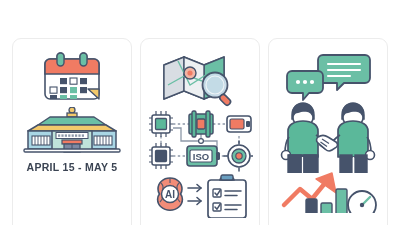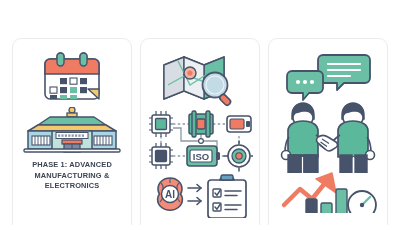--- a/index.html
+++ b/index.html
@@ -120,22 +120,22 @@
           </g>
 
           <rect x="42" y="33" width="20" height="4" fill="#F07B63" stroke="#46536B" stroke-width="1.2"></rect>
           <rect x="44" y="37" width="16" height="8" fill="#7C89A3" stroke="#46536B" stroke-width="1.3"></rect>
           <line x1="52" y1="37" x2="52" y2="45" stroke="#46536B" stroke-width="1"></line>
 
           <rect x="4" y="42" width="96" height="3" rx="1.2" fill="#ffffff" stroke="#46536B" stroke-width="1.4"></rect>
         </svg>
       </div>
 
-
-      <div class="c1-phase">PHASE 1: ADVANCED MANUFACTURING &amp; ELECTRONICS</div>
+      <div class="c1-date">APRIL 15 - MAY 5</div>
+
     </div>
 
     <div class="card">
 
       <div class="art">
         <svg width="80" height="58" viewBox="0 0 80 58">
 
           <path d="M4 14 L24 6 L44 14 L64 6 L64 40 L44 48 L24 40 L4 48 Z" fill="#ffffff" stroke="#46536B" stroke-width="1.6" stroke-linejoin="round"></path>
           <path d="M4 14 L24 6 L24 40 L4 48 Z" fill="#D8DDE3" stroke="#46536B" stroke-width="1.4"></path>
           <path d="M44 14 L64 6 L64 40 L44 48 Z" fill="#6BBFA5" stroke="#46536B" stroke-width="1.4"></path>

